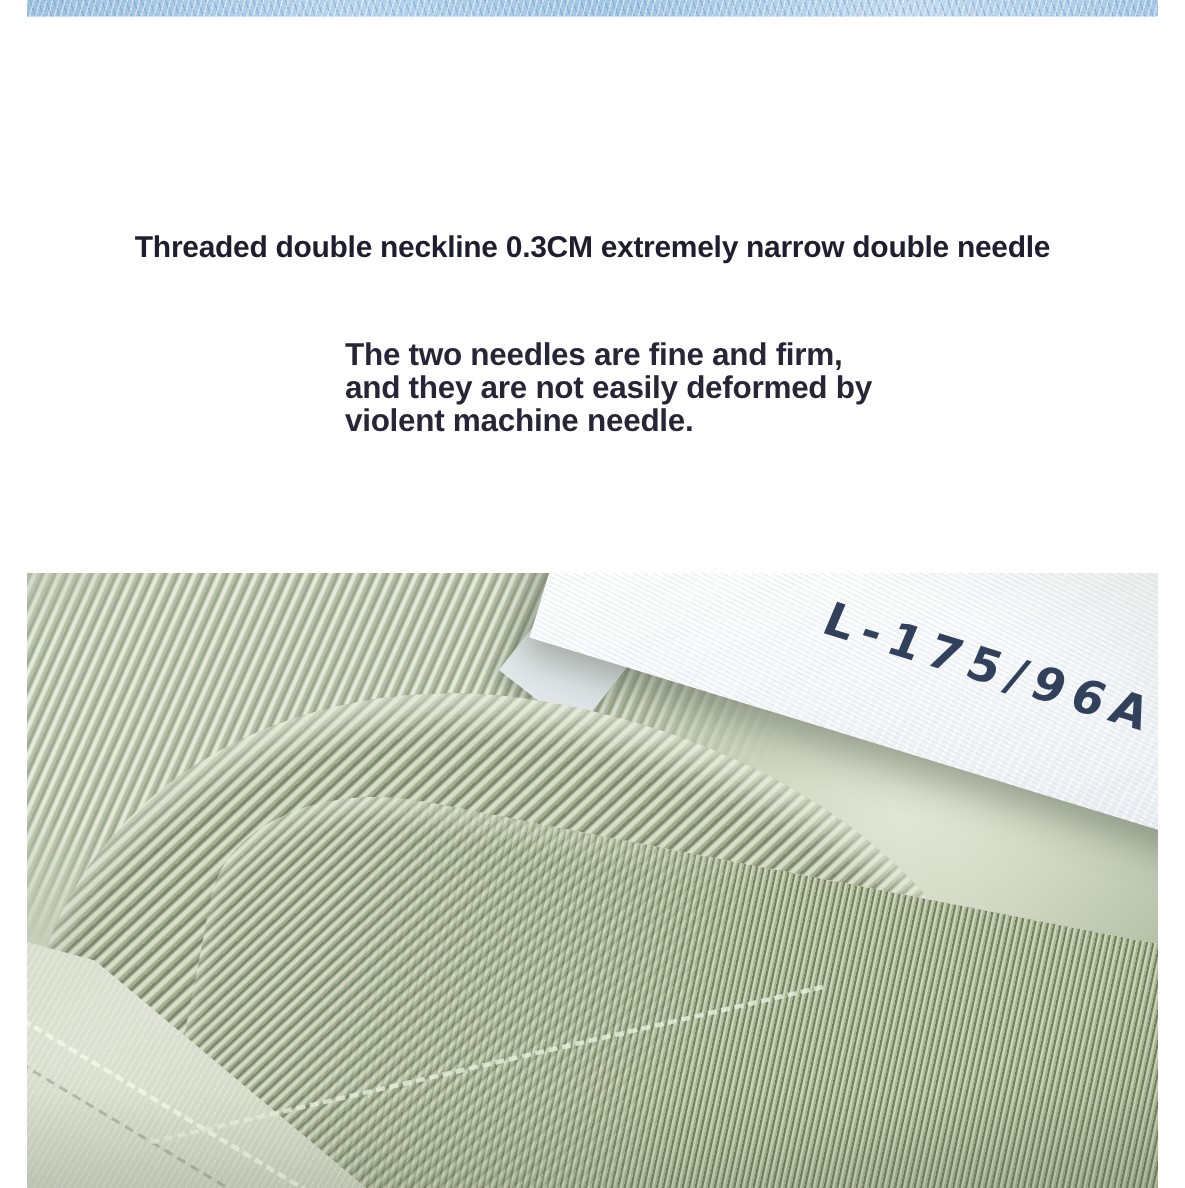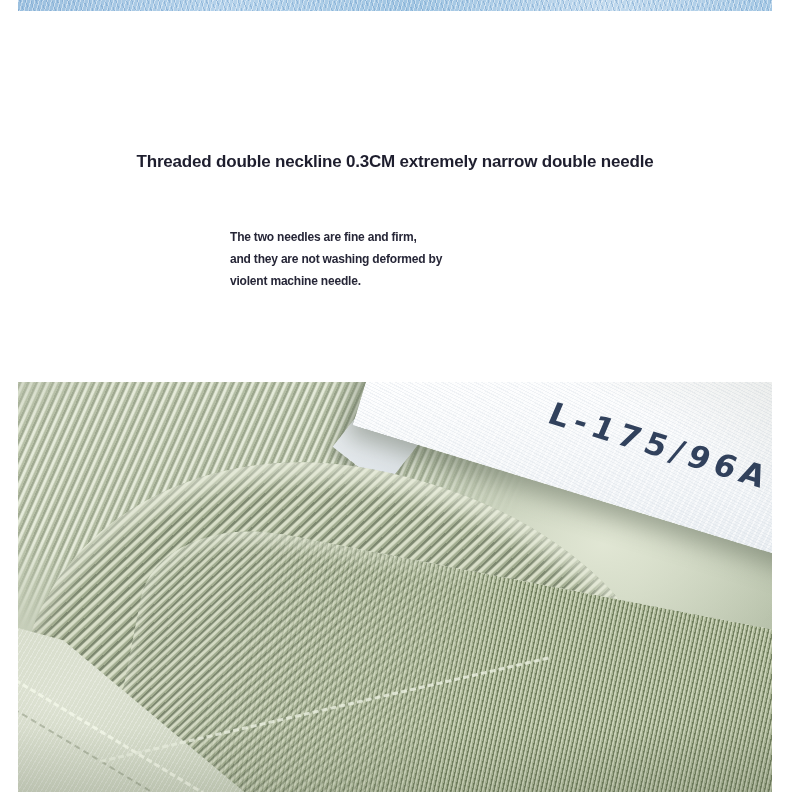--- a/index.html
+++ b/index.html
@@ -11,25 +11,25 @@
   .banner{
     position:absolute;left:18px;top:0;width:754px;height:11px;
     background-image:
       repeating-linear-gradient(105deg, rgba(255,255,255,.45) 0 1px, rgba(255,255,255,0) 1px 4px),
       repeating-linear-gradient(70deg, rgba(110,155,200,.45) 0 1px, rgba(110,155,200,0) 1px 5px),
       linear-gradient(90deg,#9cc0df,#b6d3eb 28%,#a0c5e2 52%,#c2daee 78%,#a5c8e4);
   }
   
   .headline{
     position:absolute;left:0;right:0;top:141px;text-align:center;
-    font-size:17px;font-weight:bold;letter-spacing:-.2px;color:#1e1e2e;white-space:nowrap;
+    font-size:20px;font-weight:bold;letter-spacing:-.2px;color:#1e1e2e;white-space:nowrap;
   }
   .desc{
     position:absolute;left:230px;top:226px;
-    font-size:12px;font-weight:bold;letter-spacing:-.2px;line-height:22px;color:#262637;
+    font-size:21px;font-weight:bold;letter-spacing:-.2px;line-height:22px;color:#262637;
   }
   
   .photo{
     position:absolute;left:18px;top:382px;width:754px;height:410px;overflow:hidden;
     background:linear-gradient(115deg,#ccd3bf,#b8c2ac 45%,#c6cfb9 75%,#b3bda6);
   }
   .photo *{position:absolute;}
   
   .ribs-top{
     left:-40px;top:-34px;width:580px;height:310px;transform:rotate(-4deg);
@@ -115,21 +115,21 @@
 <body>
 
 <div id="stage">
 
   <div class="banner"></div>
 
   <h1 class="headline">Threaded double neckline 0.3CM extremely narrow double needle</h1>
 
   <div class="desc">
     <div>The two needles are fine and firm,</div>
-    <div>and they are not washing deformed by</div>
+    <div>and they are not easily deformed by</div>
     <div>violent machine needle.</div>
   </div>
 
   <div class="photo">
     <div class="ribs-top"></div>
     <div class="fold-light"></div>
     <div class="label-flap"></div>
     <div class="size-label">
       <span class="size-label-text">L-175/96A</span>
     </div>

